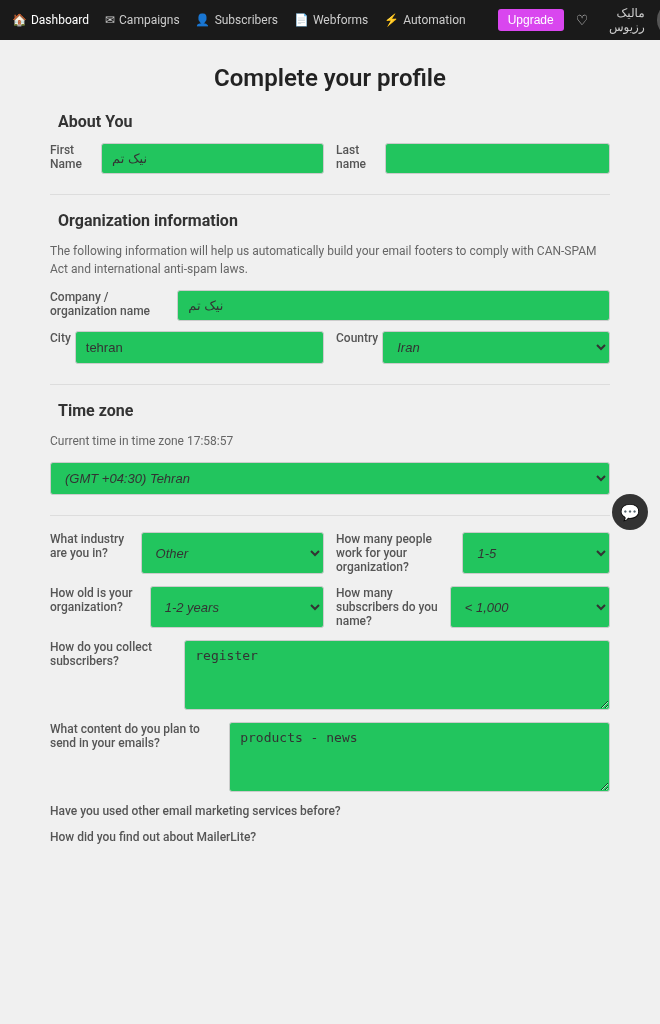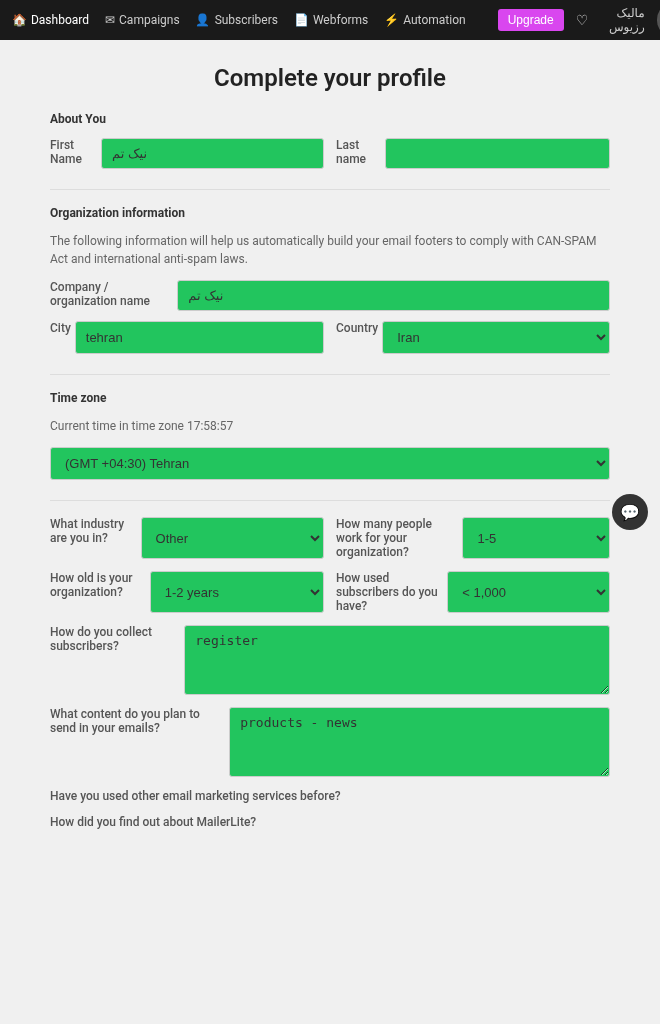--- a/index.html
+++ b/index.html
@@ -80,24 +80,25 @@
       color: #222;
       margin-bottom: 20px;
       text-align: center;
     }
 
     
     .section {
       margin-bottom: 20px;
     }
     .section-title {
-      font-size: 12px;
+      font-size: 16px;
       font-weight: 700;
       color: #333;
       margin-bottom: 12px;
+      margin-left: 8px;
     }
     .section-desc {
       font-size: 12px;
       color: #666;
       margin-bottom: 12px;
       line-height: 1.5;
     }
 
     
     .form-row {
@@ -123,20 +124,21 @@
       border: 1px solid #ccc;
       border-radius: 3px;
       padding: 7px 10px;
       font-size: 13px;
       background: #22c55e;
       color: #333;
       outline: none;
     }
     select {
       appearance: auto;
+      font-style: italic;
     }
     textarea {
       resize: vertical;
       min-height: 70px;
     }
 
     
     .divider {
       border: none;
       border-top: 1px solid #ddd;
@@ -292,21 +294,21 @@
       <label>How old is your organization?</label>
       <select>
         <option>1-2 years</option>
         <option>Less than 1 year</option>
         <option>2-5 years</option>
         <option>5-10 years</option>
         <option>10+ years</option>
       </select>
     </div>
     <div class="form-group">
-      <label>How used subscribers do you have?</label>
+      <label>How many subscribers do you name?</label>
       <select>
         <option>&lt; 1,000</option>
         <option>1,000 - 5,000</option>
         <option>5,000 - 10,000</option>
         <option>10,000 - 50,000</option>
         <option>50,000+</option>
       </select>
     </div>
   </div>
 

